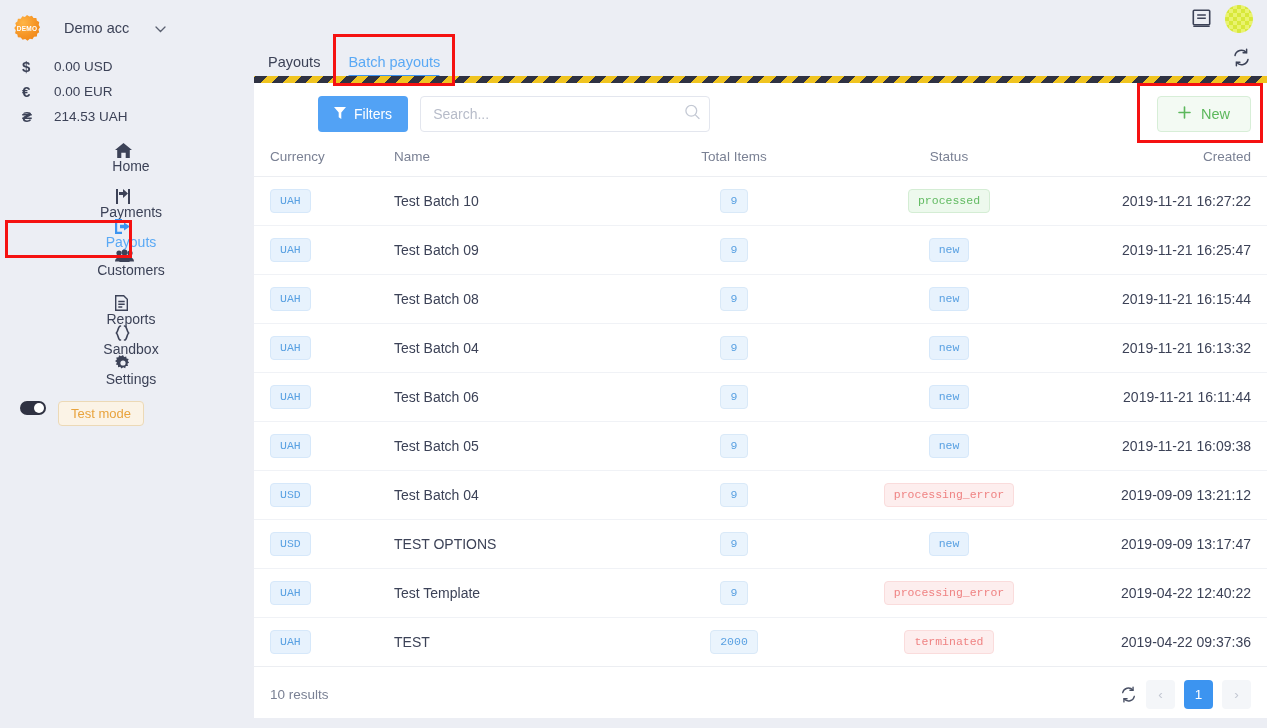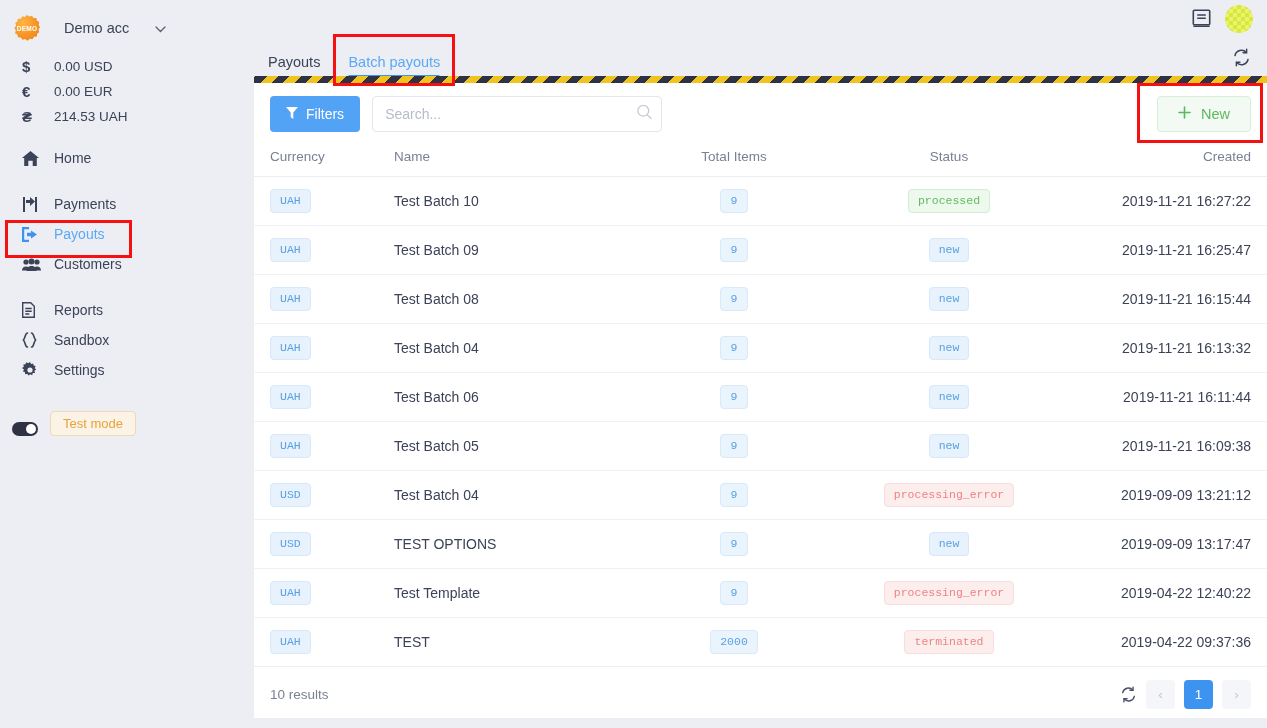--- a/index.html
+++ b/index.html
@@ -44,30 +44,30 @@
   .bal-row {
     display: flex; align-items: center; height: 25px;
     padding-left: 22px; font-size: 13.5px; color: #3c4257;
   }
   .bal-sym { width: 32px; font-size: 15px; color: #3c4257; font-weight: 600; }
 
   .nav { margin-top: 14px; }
   .nav-group { margin-bottom: 16px; }
   .nav-item {
     display: flex; align-items: center; height: 30px;
-    padding-left: 22px; font-size: 14px; color: #3c4257; cursor: pointer;
+    padding-left: 22px; font-size: 14px; color: #3c4257; cursor: pointer; flex-direction: column;
   }
   .nav-item .ico {
     width: 32px; display: flex; align-items: center; color: #3c4257;
   }
   .nav-item.active { color: #5aa9f5; }
   .nav-item.active .ico { color: #3c94f0; }
 
   .testmode-row {
-    display: flex; align-items: flex-end; padding-left: 12px; margin-top: 26px; gap: 12px;
+    display: flex; align-items: flex-start; padding-left: 20px; margin-top: 16px; gap: 12px;
   }
   .tgl {
     width: 26px; height: 14px; border-radius: 7px; background: #2f3242;
     position: relative; flex: 0 0 26px; cursor: pointer;
   }
   .tgl::after {
     content: ""; position: absolute; top: 2px; right: 2px;
     width: 10px; height: 10px; border-radius: 50%; background: #fff;
   }
   .testmode-pill {
@@ -111,21 +111,21 @@
   .panel {
     position: absolute; left: 14px; right: 0; top: 76px; bottom: 10px;
     background: #ffffff;
   }
   .hazard {
     height: 7px; width: 100%;
     background: repeating-linear-gradient(-45deg,
       #f0c420 0 8px, #f0c420 8px, #2f3242 8px, #2f3242 16px);
   }
   .toolbar {
-    height: 62px; display: flex; align-items: center; padding: 0 16px; gap: 12px;
+    height: 62px; display: flex; align-items: center; padding: 0 16px; gap: 12px; margin-left: 48px;
   }
   .btn-filters {
     background: #52a2f5; color: #fff; border: none; border-radius: 4px;
     height: 36px; padding: 0 16px; font-size: 14px; display: flex;
     align-items: center; gap: 8px; cursor: pointer;
     font-family: "Liberation Sans", sans-serif;
   }
   .search-wrap { position: relative; width: 290px; text-decoration: underline; }
   .search-input {
     width: 100%; height: 36px; border: 1px solid #e3e6ee; border-radius: 4px;

